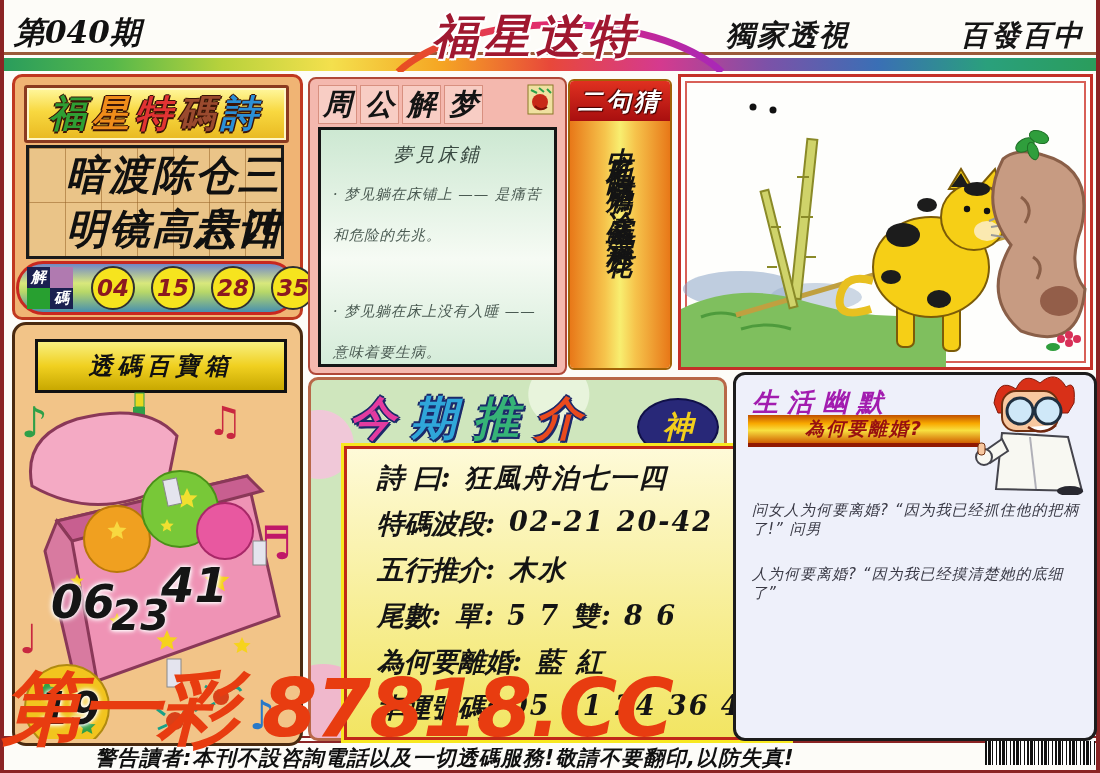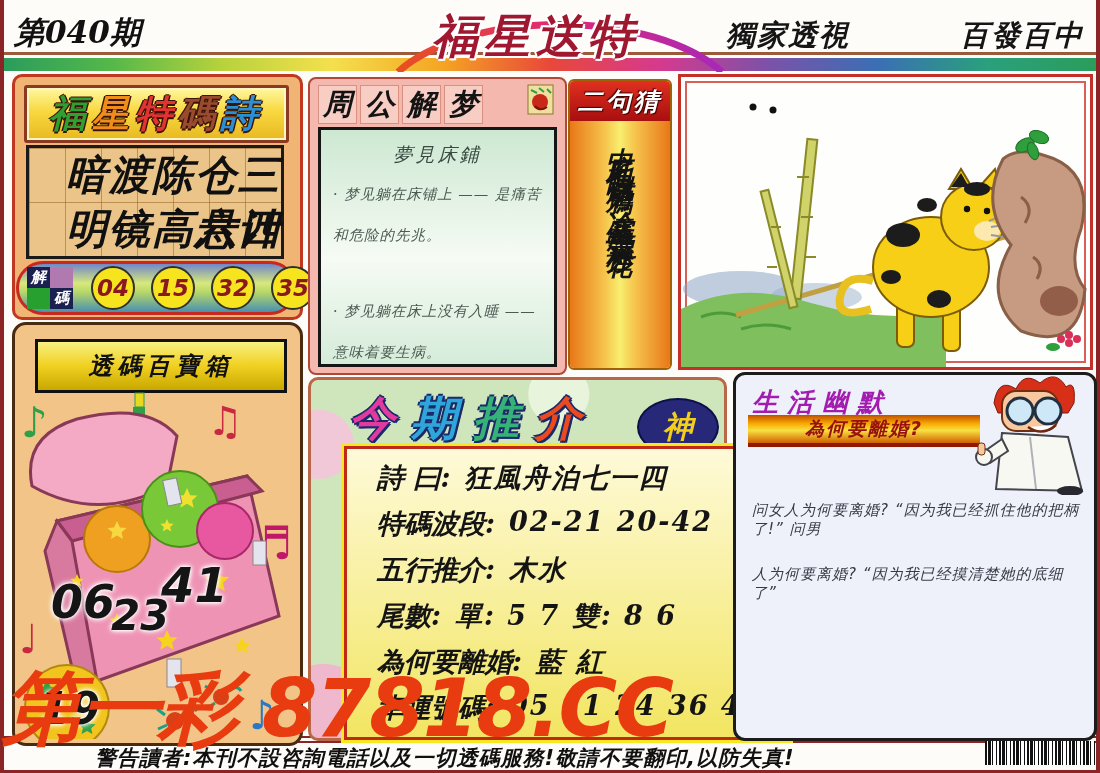--- a/index.html
+++ b/index.html
@@ -135,21 +135,21 @@
     <div class="abs decode-band" style="left:1px;top:184px;width:275px;height:48px;">
       <div class="decode-grid">
         <div class="cell dk">解</div>
         <div class="cell pu"></div>
         <div class="cell gr"></div>
         <div class="cell dk">碼</div>
       </div>
       <div class="decode-nums">
         <div class="numball">04</div>
         <div class="numball">15</div>
-        <div class="numball">32</div>
+        <div class="numball">28</div>
         <div class="numball">35</div>
       </div>
     </div>
   </div>
 
   <div class="abs panel2" style="left:12px;top:322px;width:285px;height:418px;">
     <div class="abs" style="left:20px;top:14px;width:246px;height:48px;background:linear-gradient(180deg,#f8f080,#f0d020 50%,#c8a800);border:3px solid #111;display:flex;align-items:center;justify-content:center;font-size:24px;font-weight:900;color:#111;letter-spacing:5px;">透碼百寶箱</div>
     <svg class="abs" style="left:2px;top:66px;" width="280" height="348" viewBox="0 0 280 348">
       <defs>
           <polygon id="star" points="0,-10 2.9,-3.5 9.5,-3.1 4.6,1.3 6,7.9 0,4.4 -6,7.9 -4.6,1.3 -9.5,-3.1 -2.9,-3.5"></polygon>

